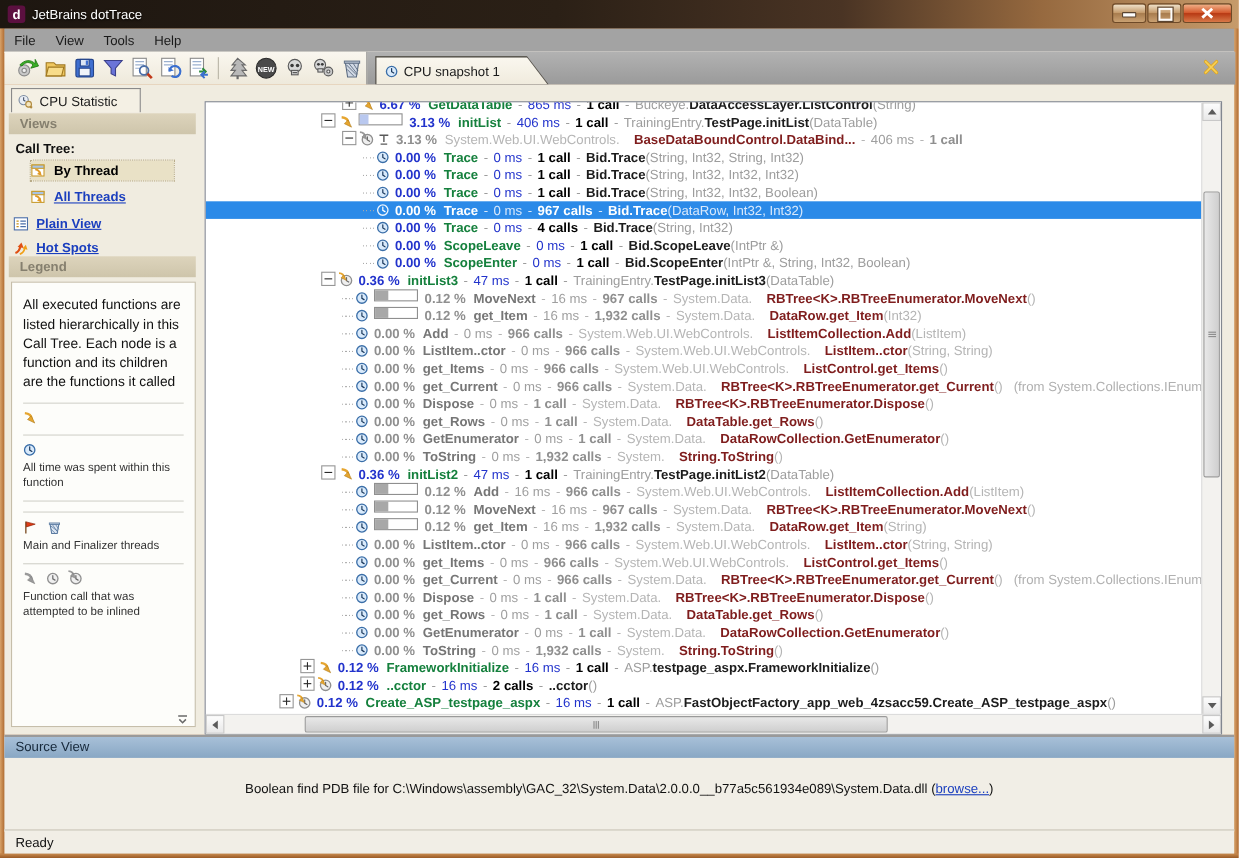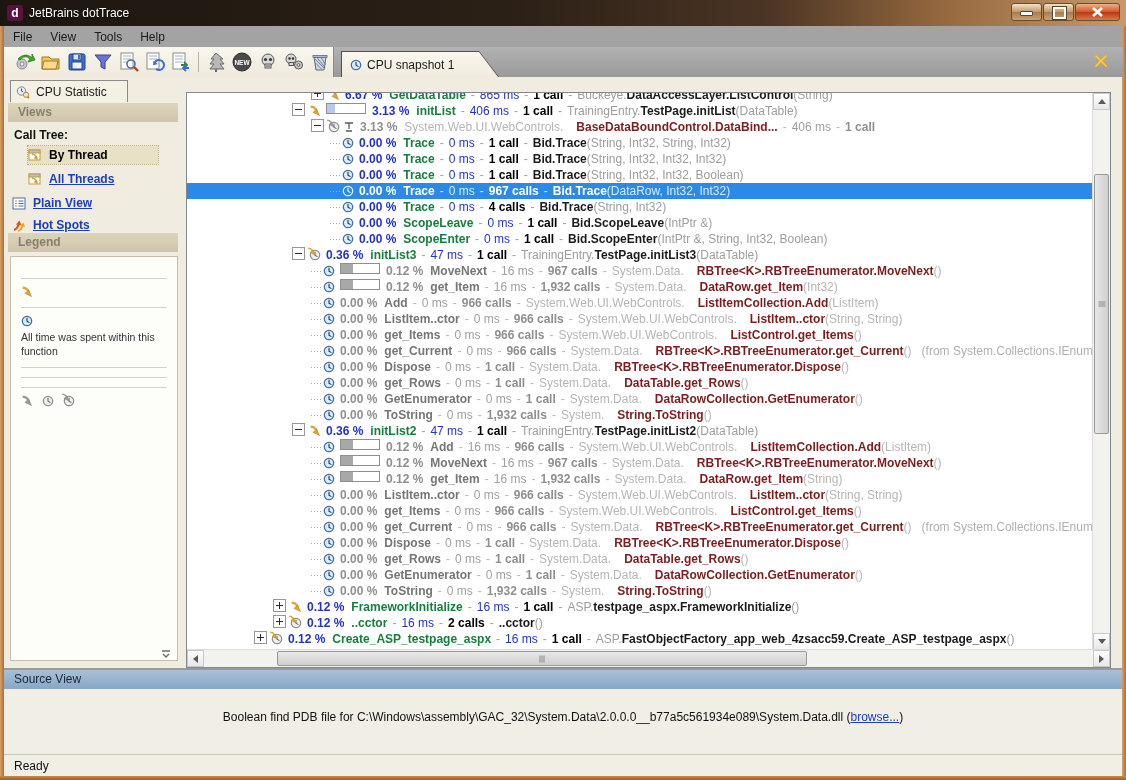--- a/index.html
+++ b/index.html
@@ -333,20 +333,21 @@
           <path d="M4 5.5 L7.5 1.5 9.5 6.5 Z" fill="#e05014"></path>
           <path d="M6 12 C9 11 10 9 10.5 6.5" fill="none" stroke="#f0a018" stroke-width="1.6"></path>
           <path d="M8.5 7 L11.5 3.5 13 8 Z" fill="#f0a018"></path>
         </svg>
       </span>
       <span class="lbl link">Hot Spots</span>
     </div>
   </div>
 <div class="abs side-header" id="legend-header">Legend</div>
 <div class="abs" id="legend-panel">
+  <div id="legend-intro">All executed functions are listed hierarchically in this Call Tree. Each node is a function and its children are the functions it called</div>
   <div id="legend-items">
       <div class="legend-hr"></div>
       <div class="legend-item">
         <div class="icons">
           <span class="icn">
             <svg width="12" height="12" viewBox="0 0 12 12">
               <path d="M1.6 1.6 C6.2 2 7.6 3.8 8 7.2" fill="none" stroke="#e6a52f" stroke-width="2.1"></path>
               <path d="M4 7.4 L10.6 10.6 7.4 4 Z" fill="#e6a52f" stroke="#a87818" stroke-width="0.5"></path>
             </svg>
           </span>
@@ -359,20 +360,38 @@
             <svg width="12" height="12" viewBox="0 0 12 12">
               <circle cx="6" cy="6" r="4.7" fill="#d9eafb" stroke="#3a6ea8" stroke-width="1.2"></circle>
               <path d="M6 3.3V6.2l2 1.2" stroke="#1c3a5e" stroke-width="1.1" fill="none" stroke-linecap="round"></path>
             </svg>
           </span>
         </div>
         <div class="cap">All time was spent within this function</div>
       </div>
       <div class="legend-hr"></div>
       <div class="legend-hr"></div>
+      <div class="legend-item">
+        <div class="icons">
+          <span class="icn">
+            <svg width="13" height="13" viewBox="0 0 13 13">
+              <path d="M2.5 1v11" stroke="#7a4a20" stroke-width="1.2"></path>
+              <path d="M3 1.5 L11 3.5 3 6 Z" fill="#e03c14" stroke="#8a2008" stroke-width="0.6"></path>
+            </svg>
+          </span>
+          <span class="icn">
+            <svg width="13" height="13" viewBox="0 0 13 13">
+              <path d="M2.5 3.5 L4 12 H9 L10.5 3.5 Z" fill="#dce6f2" stroke="#5a7aa0" stroke-width="1"></path>
+              <path d="M3 5l6.5 5M4.5 3.8l5 7M3.3 8l4 4M7.5 3.8l3 4.5" stroke="#5a7aa0" stroke-width="0.7"></path>
+              <rect x="1.8" y="2.4" width="9.4" height="1.4" fill="#b8c8dc" stroke="#5a7aa0" stroke-width="0.7"></rect>
+            </svg>
+          </span>
+        </div>
+        <div class="cap">Main and Finalizer threads</div>
+      </div>
       <div class="legend-hr"></div>
       <div class="legend-item">
         <div class="icons">
           <span class="icn">
             <svg width="12" height="12" viewBox="0 0 12 12">
               <path d="M1.6 1.6 C6.2 2 7.6 3.8 8 7.2" fill="none" stroke="#9a9a9a" stroke-width="2.1"></path>
               <path d="M4 7.4 L10.6 10.6 7.4 4 Z" fill="#9a9a9a" stroke="#7a7a7a" stroke-width="0.5"></path>
             </svg>
           </span>
           <span class="icn">
@@ -385,20 +404,21 @@
             <svg width="12" height="12" viewBox="0 0 12 12">
               <circle cx="6" cy="6" r="4.7" fill="#efefef" stroke="#8f8f8f" stroke-width="1.2"></circle>
               <path d="M6 3.3V6.2l2 1.2" stroke="#6a6a6a" stroke-width="1.1" fill="none" stroke-linecap="round"></path>
             </svg>
             <svg width="9" height="9" viewBox="0 0 12 12" class="ov">
               <path d="M1.6 1.6 C6.2 2 7.6 3.8 8 7.2" fill="none" stroke="#9a9a9a" stroke-width="2.1"></path>
               <path d="M4 7.4 L10.6 10.6 7.4 4 Z" fill="#9a9a9a" stroke="#7a7a7a" stroke-width="0.5"></path>
             </svg>
           </span>
         </div>
+        <div class="cap">Function call that was attempted to be inlined</div>
       </div>
     </div>
 
 </div>
 <svg class="abs" id="legend-more" width="12" height="12" viewBox="0 0 12 12">
   <path d="M2 3h8M3 6l3 3 3-3" fill="none" stroke="#6a6a6a" stroke-width="1.4"></path>
 </svg>
 
 <div class="abs" id="tree-panel">
   <div id="rows-wrap">

